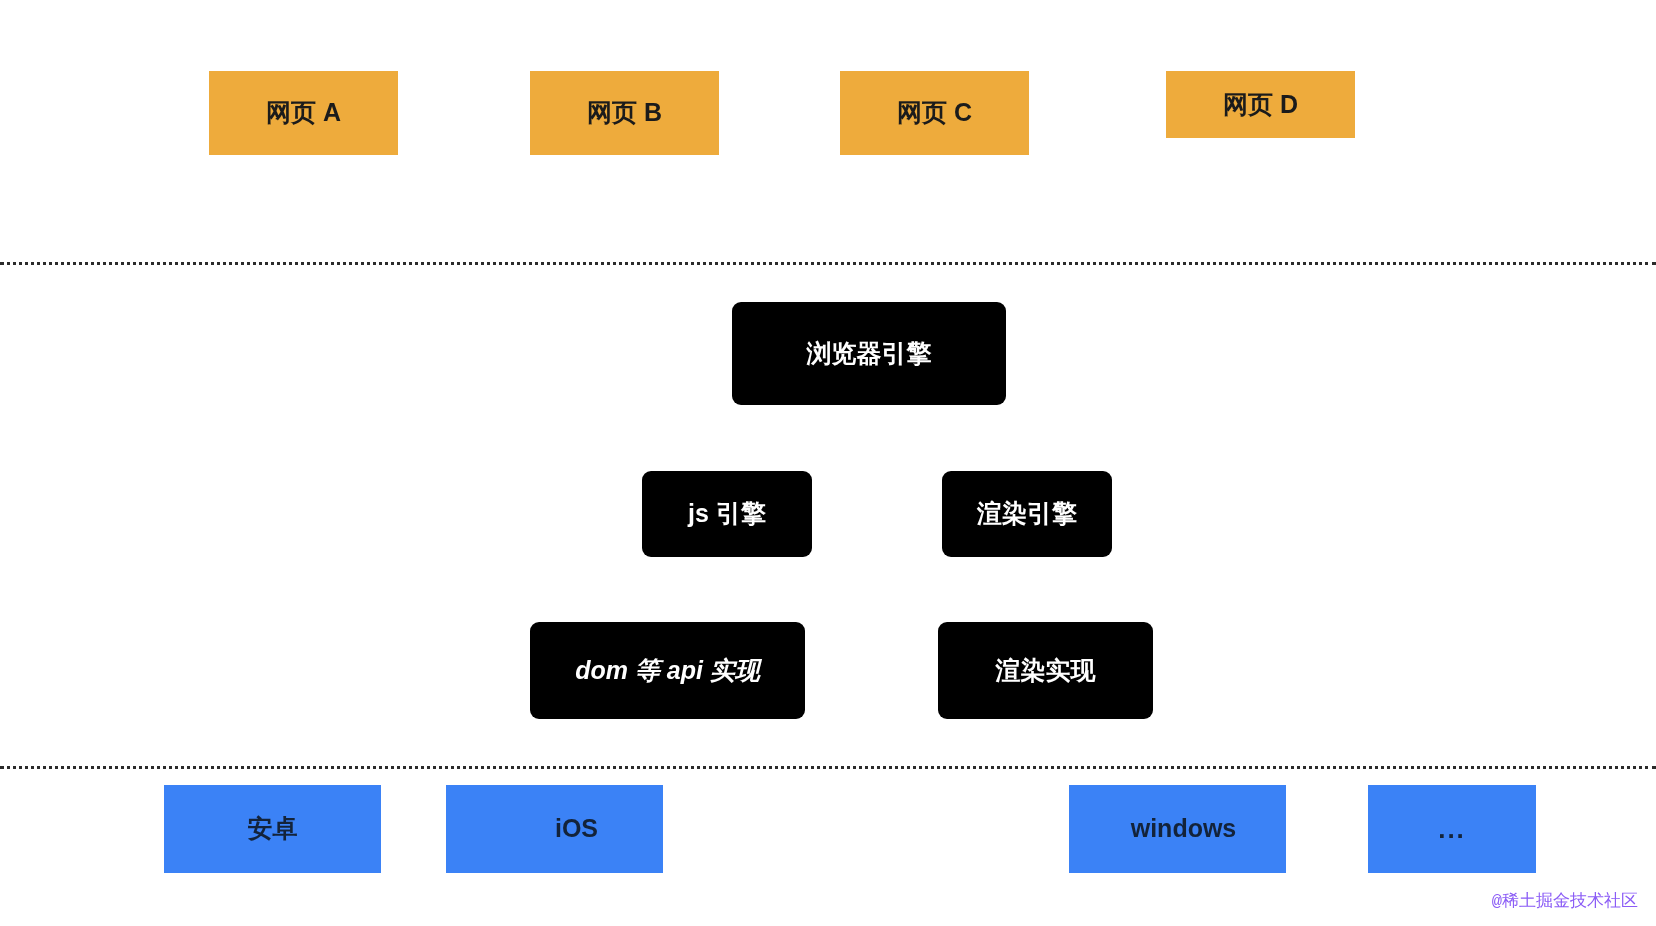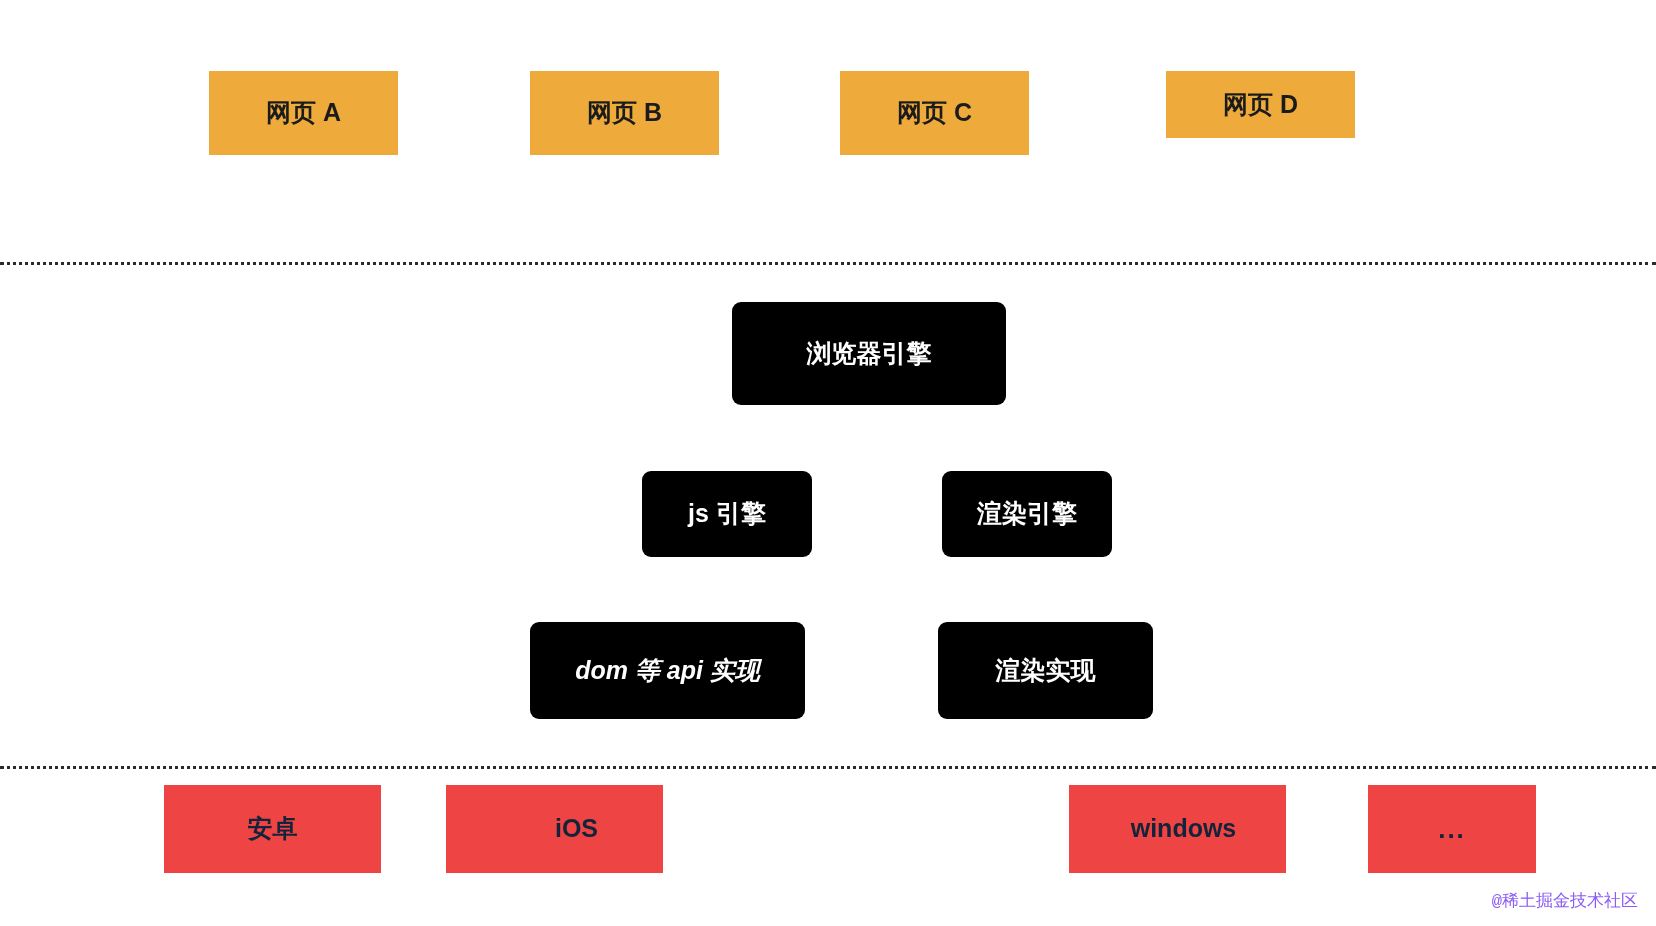--- a/index.html
+++ b/index.html
@@ -40,21 +40,21 @@
   
   .engine-node {
     background: #000000;
     color: #ffffff;
     font-size: 25px;
     font-weight: 700;
     border-radius: 9px;
   }
   
   .platform-node {
-    background: #ef4444;
+    background: #3b82f6;
     color: #13233a;
     font-size: 25px;
     font-weight: 700;
   }
   .platform-node.ellipsis-node {
     font-size: 26px;
     letter-spacing: 2px;
   }
   
   .divider {

